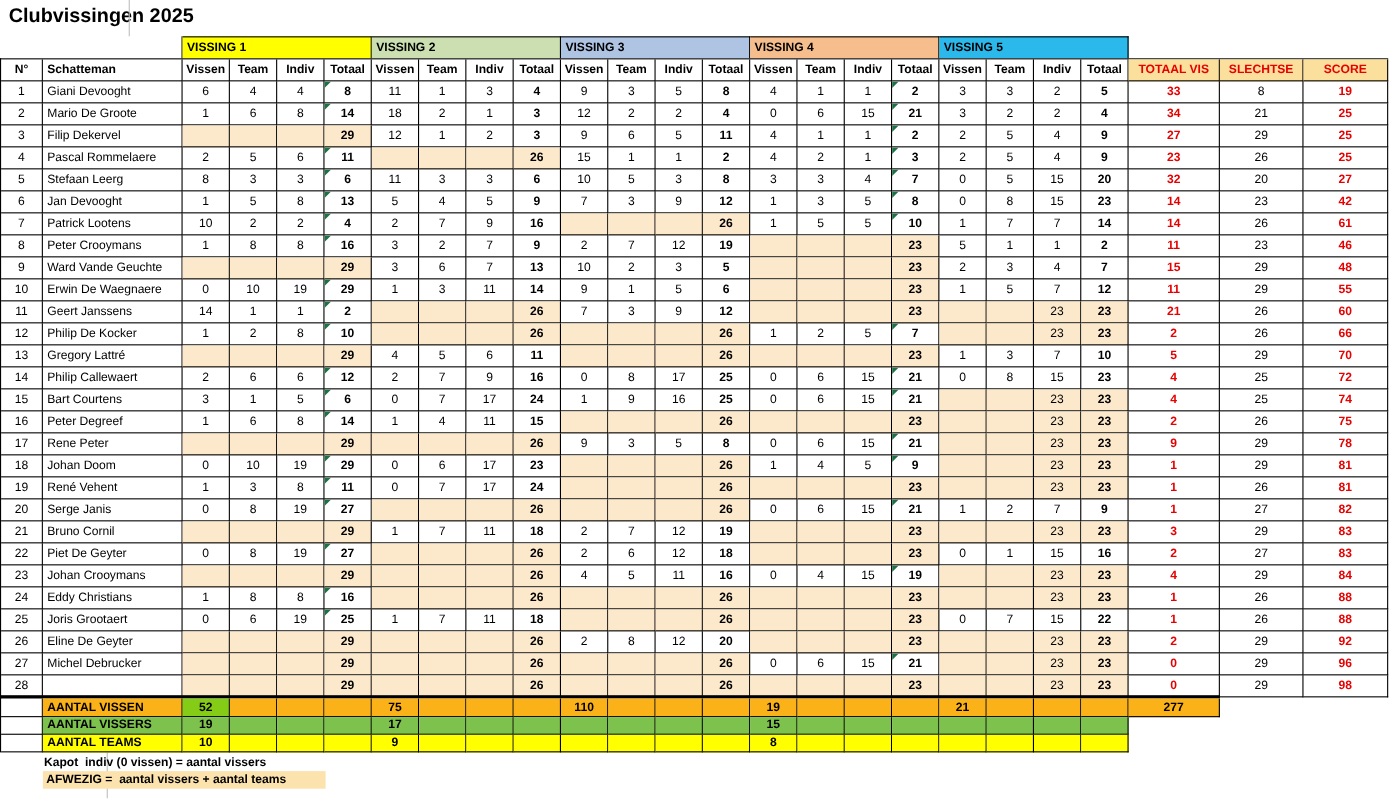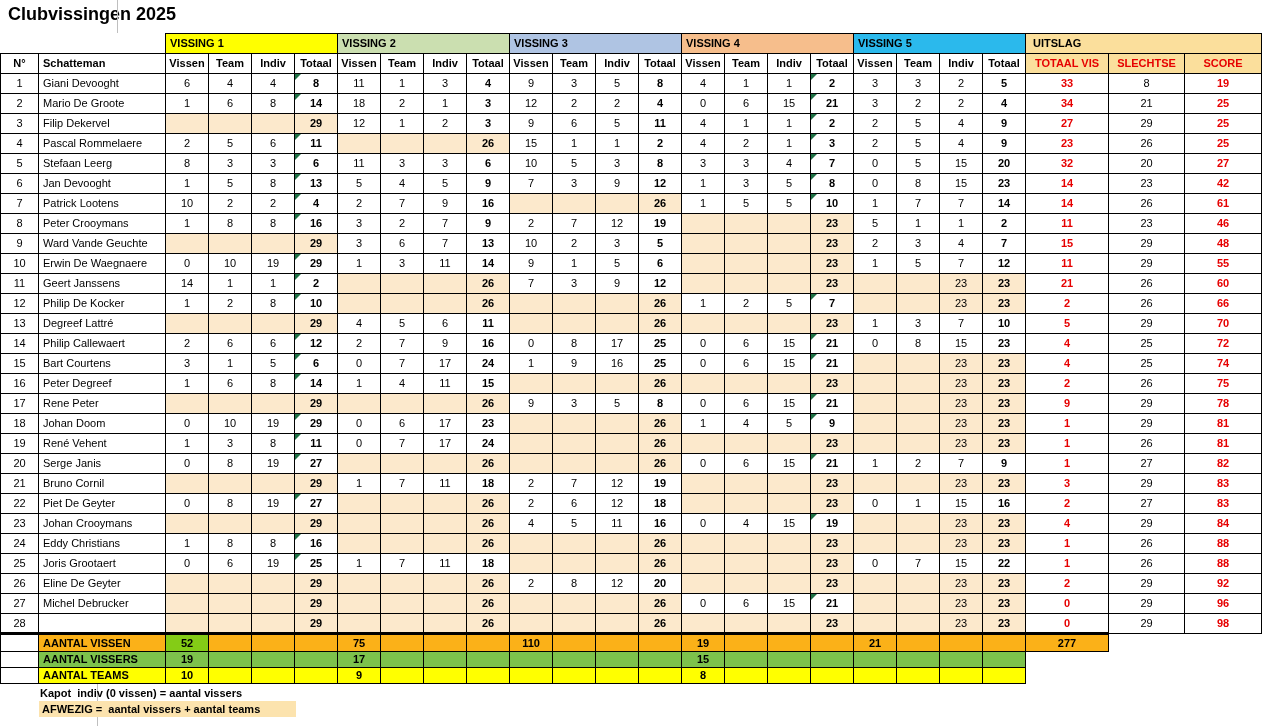--- a/index.html
+++ b/index.html
@@ -44,21 +44,20 @@
 
 <div class="abs gridline" style="left:117px;top:0;height:33px;"></div>
 <div class="abs gridline" style="left:97px;top:684px;height:42px;"></div>
 
 <div class="abs row" id="band">
     <div class="cell w-band left b" style="background: rgb(255, 255, 0);">VISSING 1</div>
     <div class="cell w-band left b" style="background: rgb(203, 223, 176);">VISSING 2</div>
     <div class="cell w-band left b" style="background: rgb(175, 196, 227);">VISSING 3</div>
     <div class="cell w-band left b" style="background: rgb(246, 190, 140);">VISSING 4</div>
     <div class="cell w-band left b" style="background: rgb(43, 185, 236);">VISSING 5</div>
-    <div class="cell w-banduit left b" style="background: rgb(251, 223, 156); padding-left: 7px;">UITSLAG</div>
   </div>
 <div class="abs" id="grid">
     <div class="row">
       <div class="cell w-n b">N°</div>
       <div class="cell w-name left b">Schatteman</div>
       <div class="cell w-s b">Vissen</div>
       <div class="cell w-s b">Team</div>
       <div class="cell w-s b">Indiv</div>
       <div class="cell w-s b">Totaal</div>
       <div class="cell w-s b">Vissen</div>
@@ -400,21 +399,21 @@
       <div class="cell w-s" style="background: rgb(252, 233, 204);"></div>
       <div class="cell w-s" style="background: rgb(252, 233, 204);"></div>
       <div class="cell w-s" style="background: rgb(252, 233, 204);">23</div>
       <div class="cell w-s b" style="background: rgb(252, 233, 204);">23</div>
       <div class="cell w-tv b" style="color: rgb(230, 0, 0);">2</div>
       <div class="cell w-sl">26</div>
       <div class="cell w-sc b" style="color: rgb(230, 0, 0);">66</div>
     </div>
     <div class="row">
       <div class="cell w-n">13</div>
-      <div class="cell w-name left">Degreef Lattré</div>
+      <div class="cell w-name left">Gregory Lattré</div>
       <div class="cell w-s" style="background: rgb(252, 233, 204);"></div>
       <div class="cell w-s" style="background: rgb(252, 233, 204);"></div>
       <div class="cell w-s" style="background: rgb(252, 233, 204);"></div>
       <div class="cell w-s b" style="background: rgb(252, 233, 204);">29</div>
       <div class="cell w-s">4</div>
       <div class="cell w-s">5</div>
       <div class="cell w-s">6</div>
       <div class="cell w-s b">11</div>
       <div class="cell w-s" style="background: rgb(252, 233, 204);"></div>
       <div class="cell w-s" style="background: rgb(252, 233, 204);"></div>

